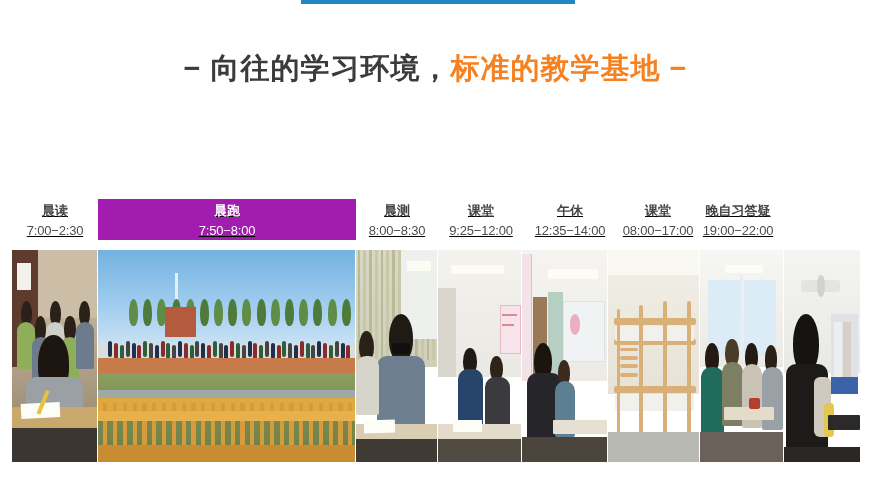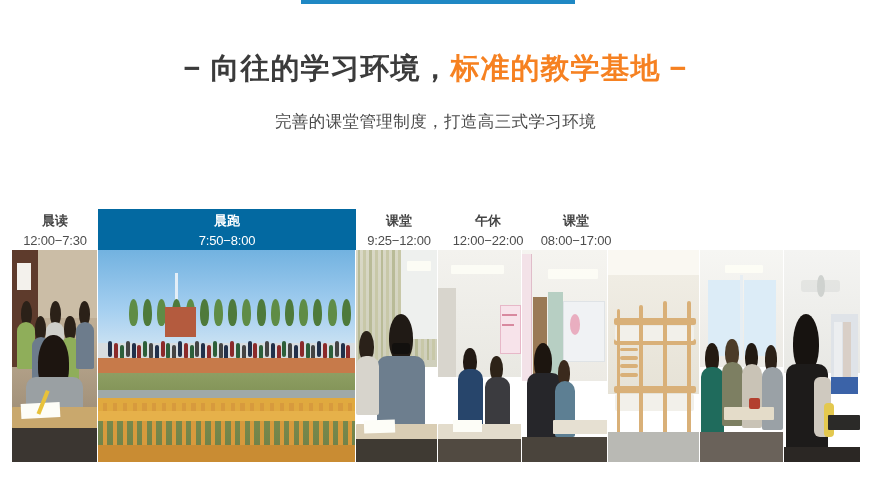--- a/index.html
+++ b/index.html
@@ -59,33 +59,34 @@
   }
 
   
   .schedule-row {
     position: absolute;
     left: 12px;
     top: 189px;
     width: 848px;
     height: 61px;
     display: flex;
-    align-items: flex-end;
+    align-items: center;
+    text-decoration: underline;
   }
   .schedule-tab {
     display: flex;
     flex-direction: column;
     align-items: center;
     justify-content: center;
     box-sizing: border-box;
     padding-top: 3px;
     background: #ffffff;
   }
   .schedule-tab.active {
-    background: #0369a1;
+    background: #a21caf;
   }
   .tab-name {
     font-size: 13px;
     font-weight: bold;
     color: #444444;
     line-height: 1.45;
     white-space: nowrap;
   }
   .tab-time {
     font-size: 13px;
@@ -135,43 +136,50 @@
 </style>
 </head>
 <body>
 
 <div class="top-accent-wrap">
   <div class="top-accent"></div>
 </div>
 
 <div class="heading-block">
   <h1 class="main-title"><span class="title-dark">− 向往的学习环境，</span><span class="title-accent">标准的教学基地 −</span></h1>
-  <p class="sub-title">完善的课堂管理制度，打造高三式学习环境</p>
 </div>
 
 <div class="schedule-row" id="schedule-row">
     <div class="schedule-tab" style="width: 86px; flex: 0 0 86px;">
       <div class="tab-name">晨读</div>
-      <div class="tab-time">12:00−7:30</div>
+      <div class="tab-time">7:00−2:30</div>
     </div>
     <div class="schedule-tab active" style="width: 258px; flex: 0 0 258px;">
       <div class="tab-name">晨跑</div>
       <div class="tab-time">7:50−8:00</div>
     </div>
+    <div class="schedule-tab" style="width: 82px; flex: 0 0 82px;">
+      <div class="tab-name">晨测</div>
+      <div class="tab-time">8:00−8:30</div>
+    </div>
     <div class="schedule-tab" style="width: 86px; flex: 0 0 86px;">
       <div class="tab-name">课堂</div>
       <div class="tab-time">9:25−12:00</div>
     </div>
     <div class="schedule-tab" style="width: 92px; flex: 0 0 92px;">
       <div class="tab-name">午休</div>
-      <div class="tab-time">12:00−22:00</div>
+      <div class="tab-time">12:35−14:00</div>
     </div>
     <div class="schedule-tab" style="width: 84px; flex: 0 0 84px;">
       <div class="tab-name">课堂</div>
       <div class="tab-time">08:00−17:00</div>
+    </div>
+    <div class="schedule-tab" style="width: 76px; flex: 0 0 76px;">
+      <div class="tab-name">晚自习答疑</div>
+      <div class="tab-time">19:00−22:00</div>
     </div>
   </div>
 
 <div class="photo-strip" id="photo-strip">
     <div class="photo-tile" style="width: 86px; flex: 0 0 86px; height: 212px;">
       <div style="position:absolute;inset:0;background:linear-gradient(180deg,#cfc2ab 0%,#b9a78e 45%,#8f7f69 100%);"></div>
       <div style="position:absolute;left:0;top:0;width:25.8px;height:116.60000000000001px;background:#5e3b2c;"></div>
       <div style="position:absolute;left:5.16px;top:12.719999999999999px;width:13.76px;height:27.560000000000002px;background:#f3f1ec;"></div>
       <div style="position:absolute;left:25.8px;top:0;width:60.199999999999996px;height:67.84px;background:#cbbda6;"></div>
       <div class="head" style="left:8.6px;top:50.879999999999995px;width:11.18px;height:25.439999999999998px;background:#2b2118;"></div>

